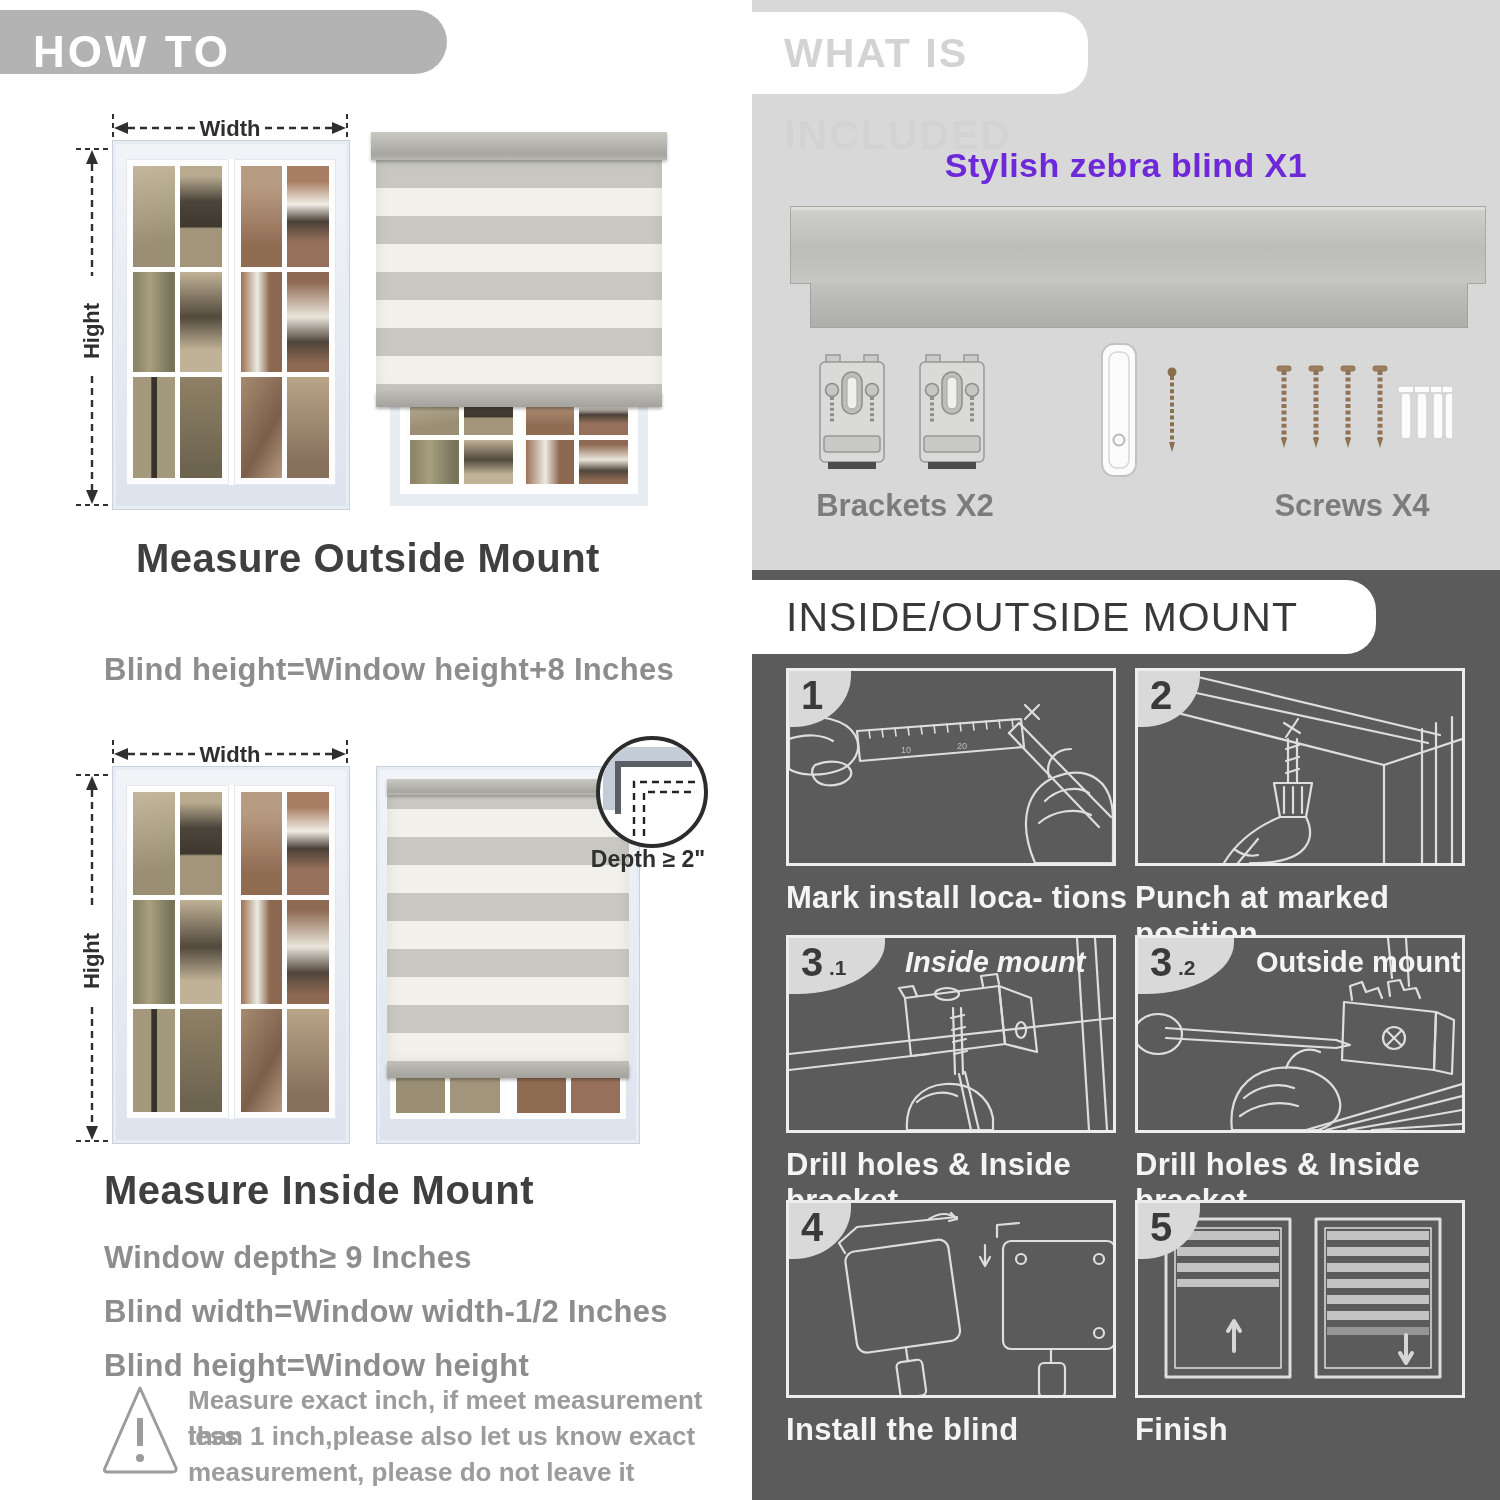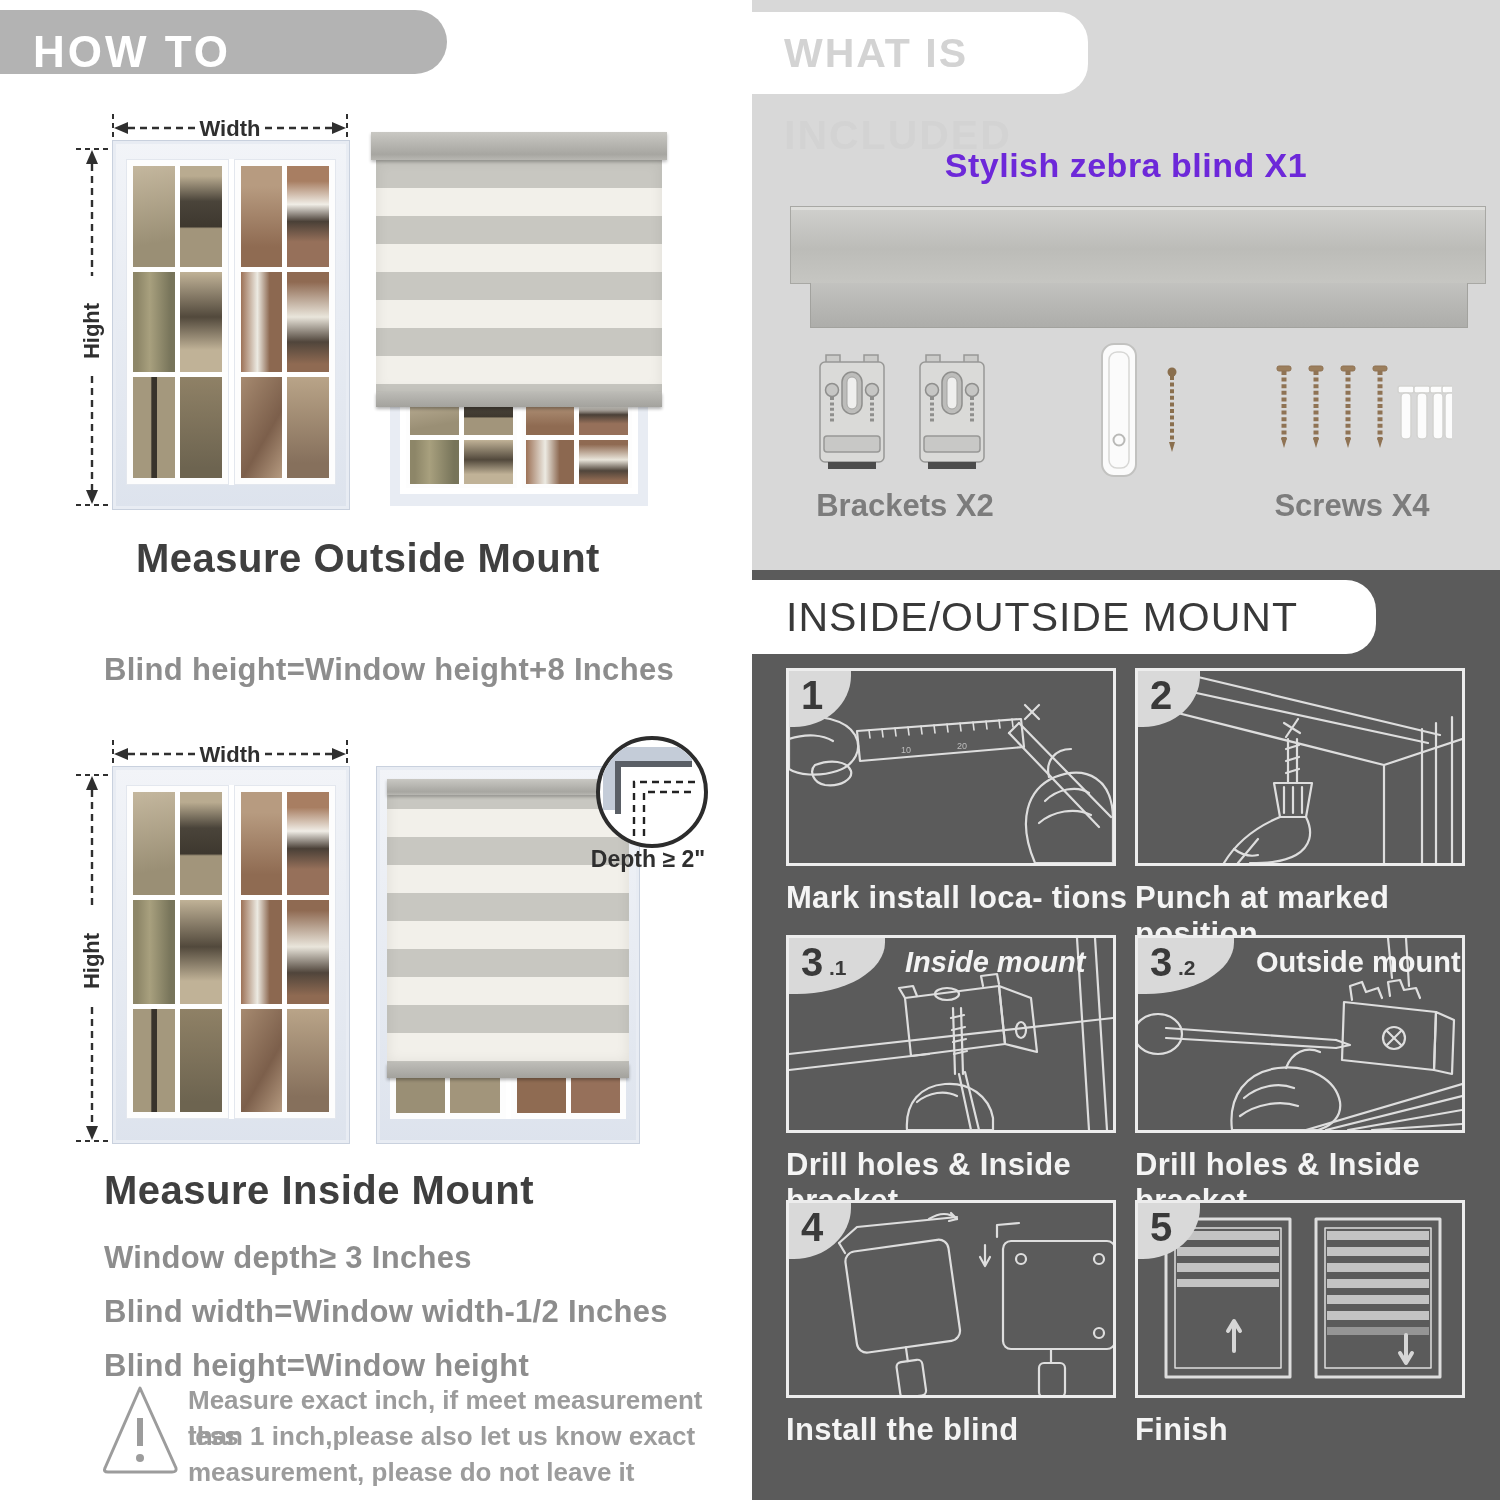--- a/index.html
+++ b/index.html
@@ -250,21 +250,21 @@
       <svg width="96" height="96" viewBox="0 0 96 96">
         <path d="M10,70 L10,14 L92,14" stroke="#c4ccd8" stroke-width="14" fill="none"></path>
         <path d="M18,74 L18,24 L92,24" stroke="#5a5f66" stroke-width="6" fill="none"></path>
         <path d="M34,96 L34,42 L96,42" stroke="#222" stroke-width="2.4" fill="none" stroke-dasharray="7 5"></path>
         <path d="M44,96 L44,52 L96,52" stroke="#222" stroke-width="2.4" fill="none" stroke-dasharray="7 5"></path>
       </svg>
     </div>
     <div class="depth-label" style="left:568px;top:846px;width:160px;">Depth ≥ 2"</div>
 
     <div class="heading" style="left:104px;top:1168px;">Measure Inside Mount</div>
-    <div class="grayline" style="left:104px;top:1240px;">Window depth≥ 3 Inches</div>
+    <div class="grayline" style="left:104px;top:1240px;">Window depth≥ 9 Inches</div>
     <div class="grayline" style="left:104px;top:1294px;">Blind width=Window width-1/2 Inches</div>
     <div class="grayline" style="left:104px;top:1348px;">Blind height=Window height</div>
 
     <svg class="abs" style="left:98px;top:1380px" width="84" height="96" viewBox="0 0 84 96">
       <path d="M42,8 L78,88 Q79,92 74,92 L10,92 Q5,92 7,88 Z" fill="none" stroke="#9c9c9c" stroke-width="3" stroke-linejoin="round"></path>
       <line x1="42" y1="38" x2="42" y2="66" stroke="#9c9c9c" stroke-width="6"></line>
       <circle cx="42" cy="78" r="4" fill="#9c9c9c"></circle>
     </svg>
     <div class="warn-text" style="left:188px;top:1382px;">Measure exact inch, if meet measurement less</div>
     <div class="warn-text" style="left:188px;top:1418px;">than 1 inch,please also let us know exact</div>

